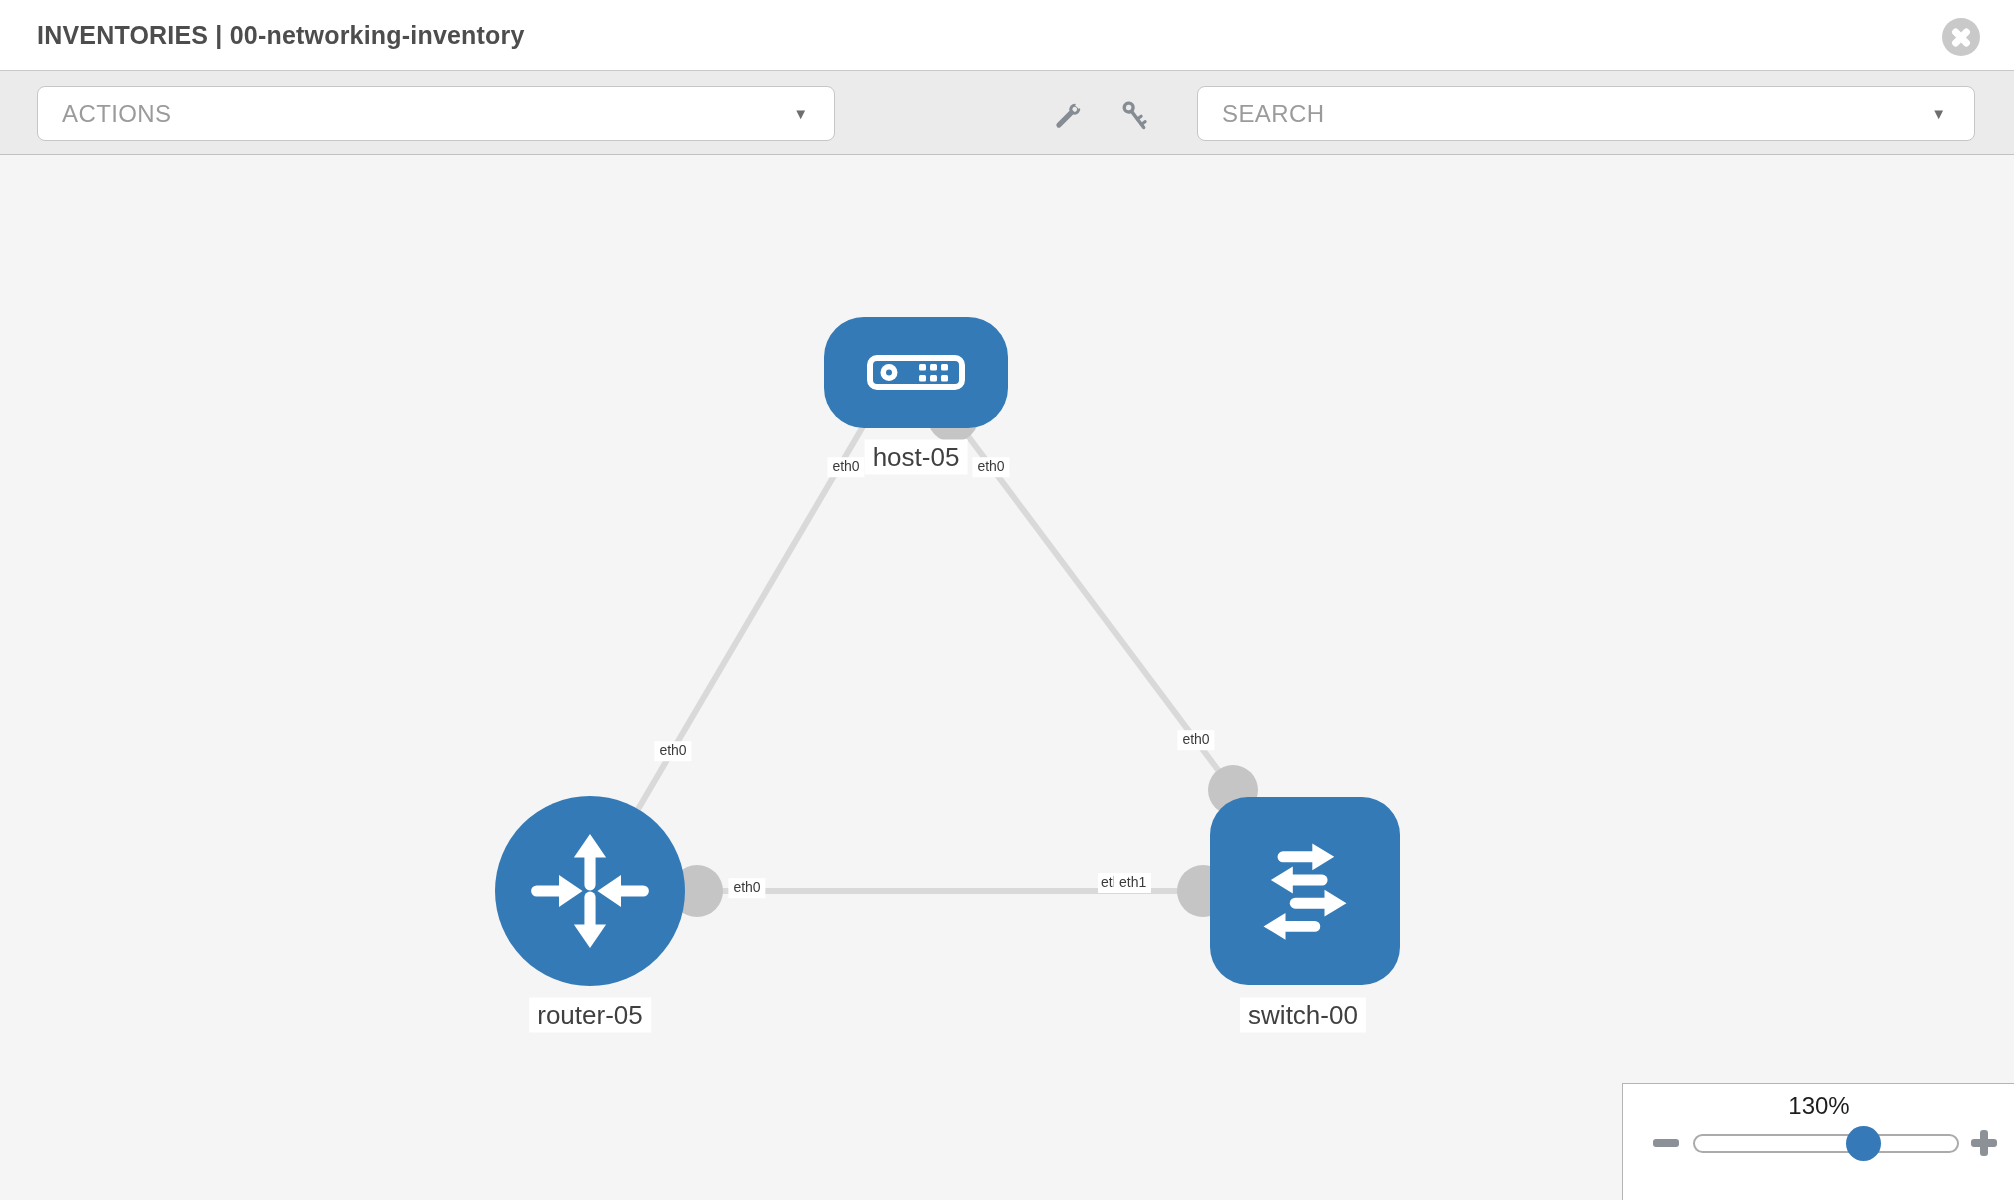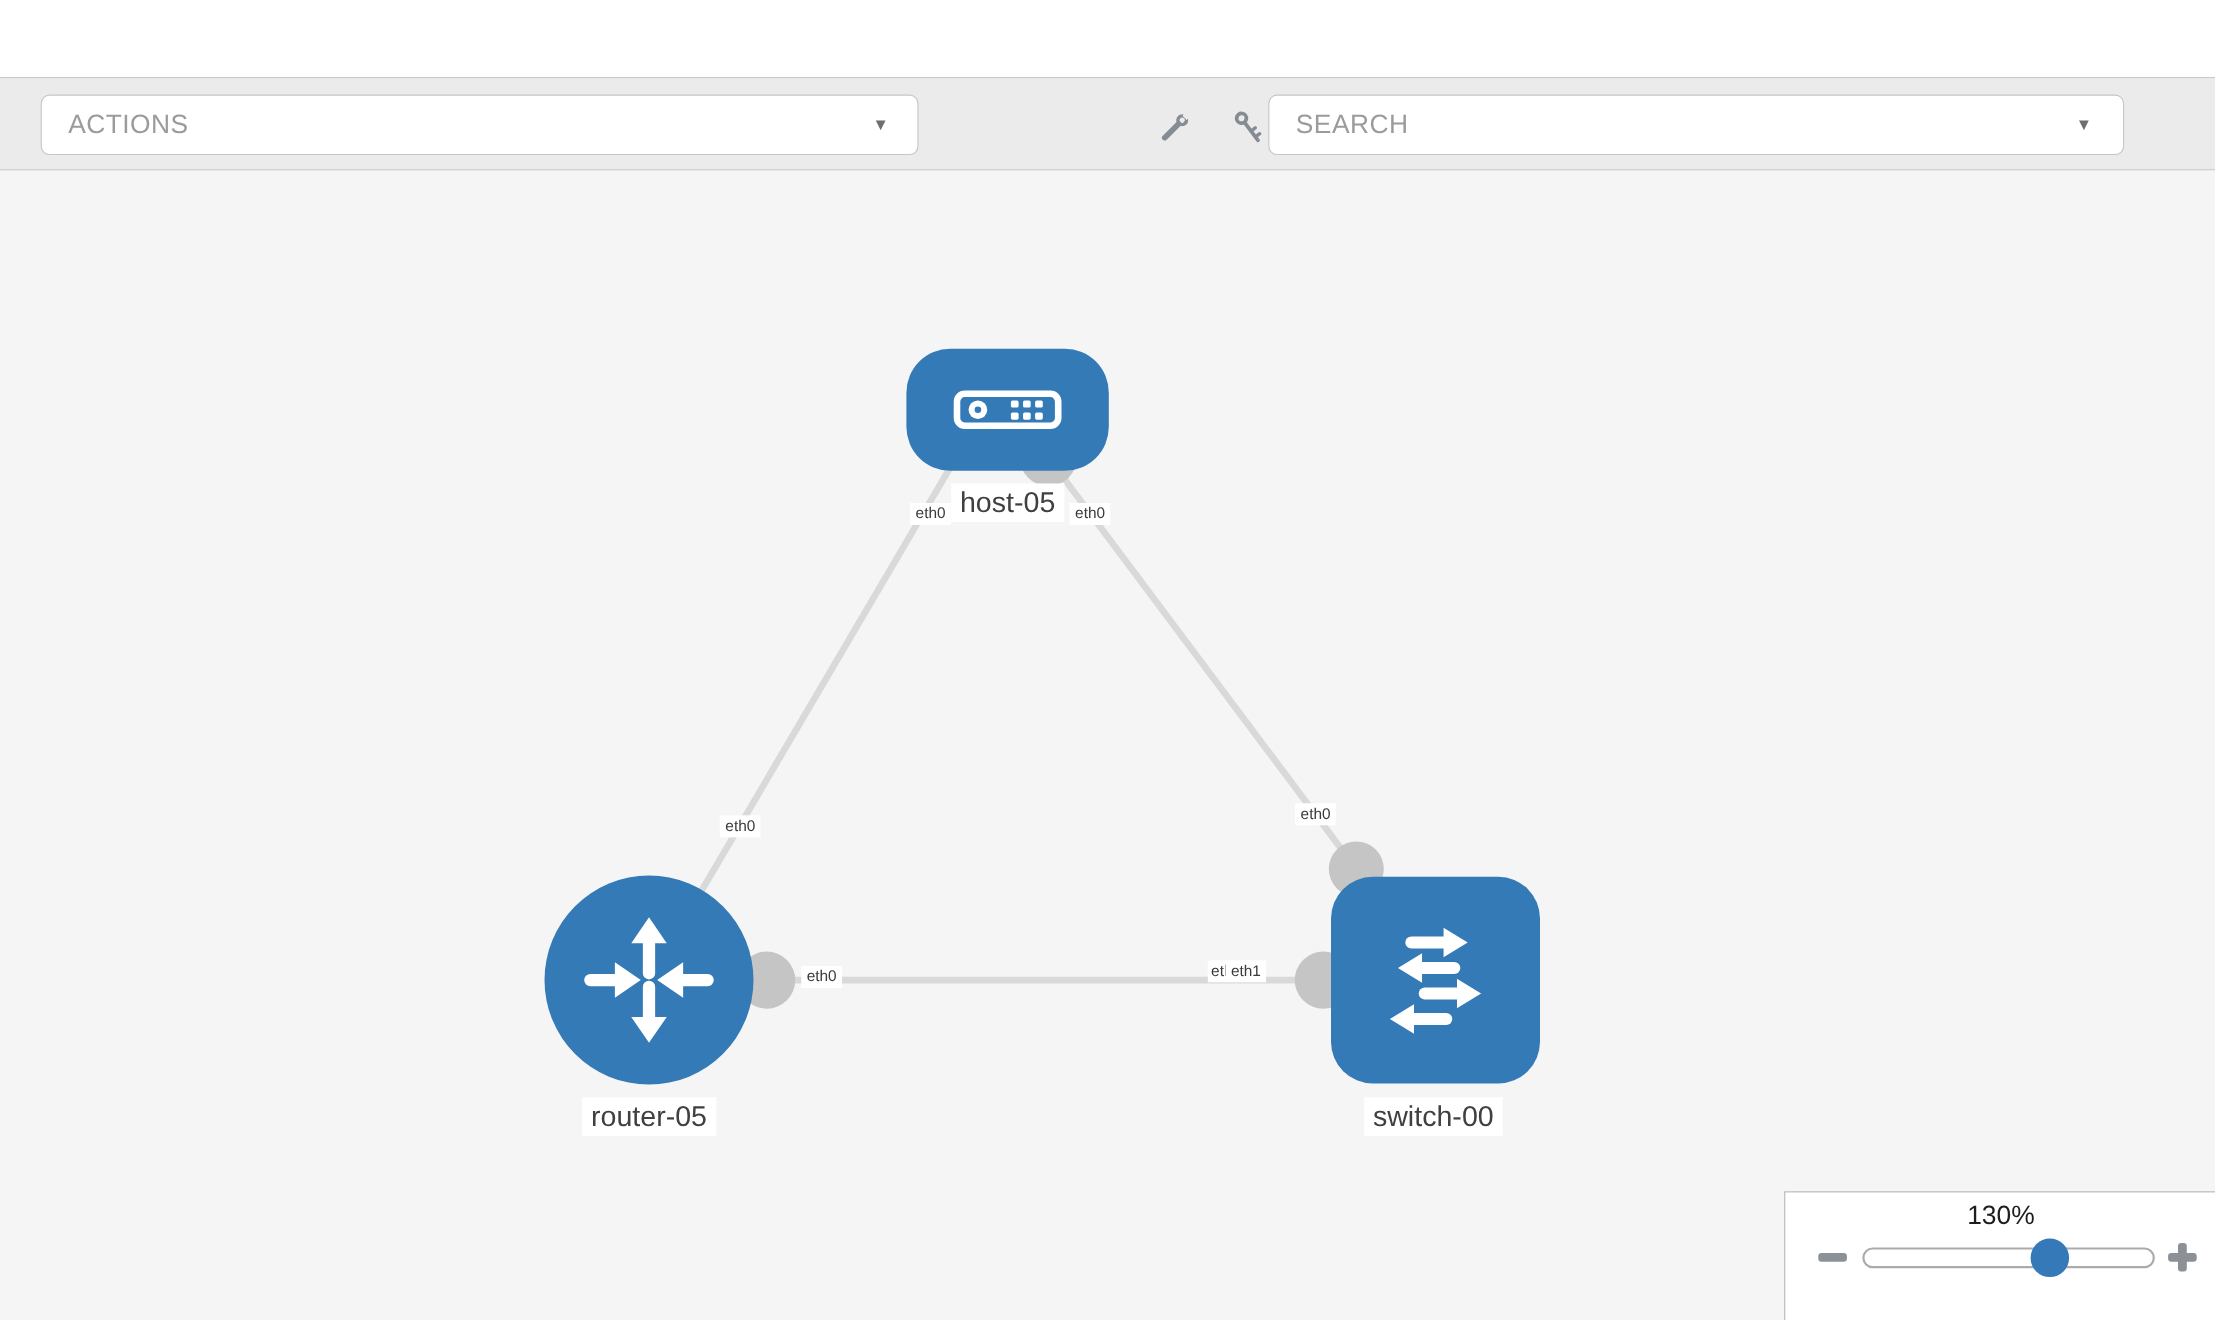--- a/index.html
+++ b/index.html
@@ -44,20 +44,28 @@
   .zoom-level{position:absolute;left:0;top:8px;width:392px;text-align:center;font-size:24px;color:#1d1d1d;}
   .zoom-bar{position:absolute;background:#8b9196;border-radius:3px;cursor:pointer;}
   .zoom-track{position:absolute;left:70px;top:50px;width:266px;height:19px;background:#fff;border:2px solid #ababab;border-radius:10px;cursor:pointer;}
   .zoom-thumb{position:absolute;left:223px;top:42px;width:35px;height:35px;border-radius:50%;background:#3579b8;cursor:pointer;}
 </style>
 </head>
 <body>
 
 <div class="app">
 
+  <div class="header">
+    <div class="header-title">INVENTORIES | 00-networking-inventory</div>
+    <div class="close-btn">
+      <span>
+        <span class="xbar a"></span><span class="xbar b"></span>
+      </span>
+    </div>
+  </div>
 
   <div class="toolbar">
     <div class="combo" style="left:37px;width:798px;">
       <span class="combo-label">ACTIONS</span>
       <span class="combo-caret" style="right:26px;">▼</span>
     </div>
 
     <svg class="tool-icon" style="left:1051px;" viewBox="0 0 100 100">
       <g transform="rotate(45 50 50)">
         <circle cx="50" cy="22" r="16" fill="#868c93"></circle>
@@ -69,21 +77,21 @@
 
     <svg class="tool-icon" style="left:1118px;" viewBox="0 0 100 100">
       <g transform="rotate(8 50 50)">
         <circle cx="28" cy="28" r="13" fill="none" stroke="#868c93" stroke-width="10"></circle>
         <line x1="38" y1="38" x2="80" y2="80" stroke="#868c93" stroke-width="10" stroke-linecap="round"></line>
         <line x1="58" y1="58" x2="68" y2="48" stroke="#868c93" stroke-width="9" stroke-linecap="round"></line>
         <line x1="72" y1="72" x2="82" y2="62" stroke="#868c93" stroke-width="9" stroke-linecap="round"></line>
       </g>
     </svg>
 
-    <div class="combo" style="left:1153px;width:778px;padding-left:21px;">
+    <div class="combo" style="left:1197px;width:778px;padding-left:21px;">
       <span class="combo-label">SEARCH</span>
       <span class="combo-caret" style="right:28px;">▼</span>
     </div>
   </div>
 
   <div class="canvas">
 
     <svg class="net-svg" width="2014" height="1045">
       <line x1="865" y1="268" x2="590" y2="736" stroke="#d9d9d9" stroke-width="6"></line>
       <line x1="953" y1="261" x2="1233" y2="635" stroke="#d9d9d9" stroke-width="6"></line>

